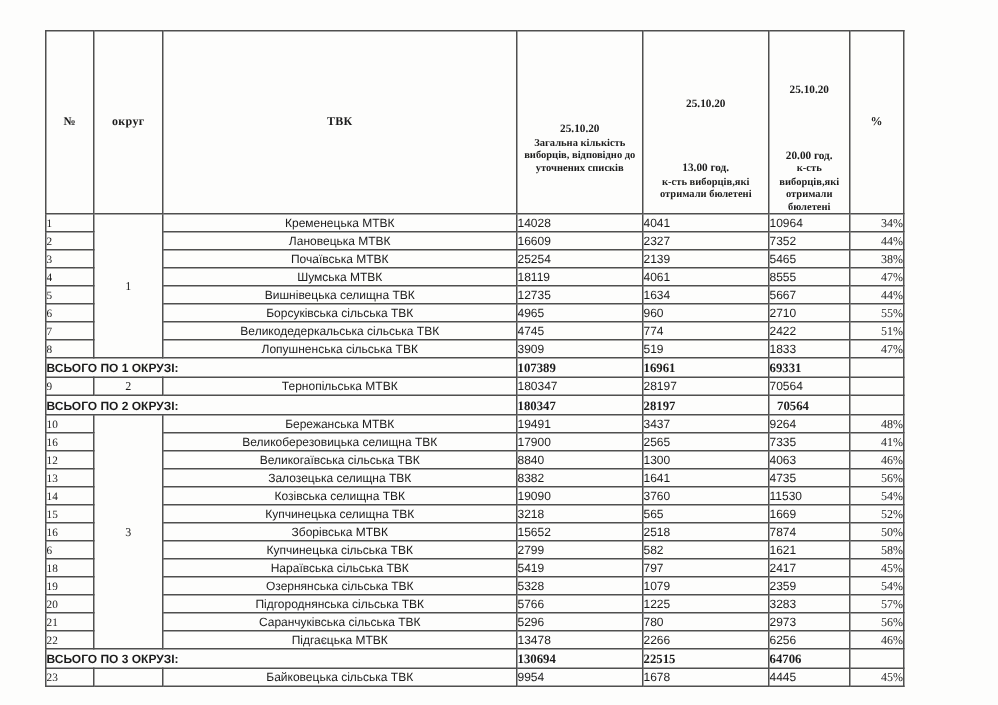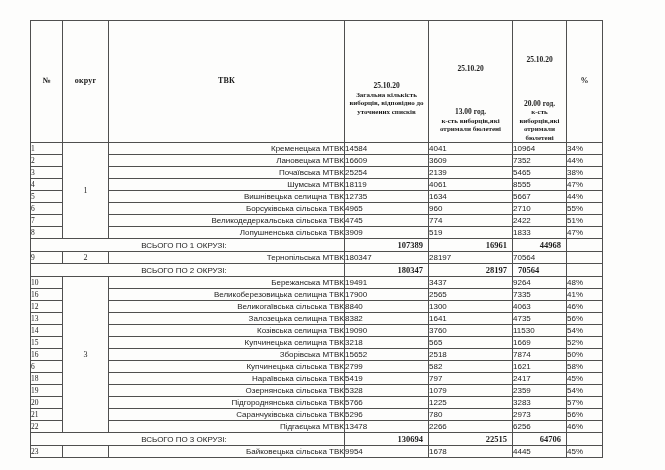--- a/index.html
+++ b/index.html
@@ -43,30 +43,30 @@
   }
   th.hdr .big{font-size:8px;letter-spacing:0.2px;}
   th.hdr .date{font-size:7.5px;margin-top:35px;}
   th.hdr .desc{font-size:7px;padding:0 2px;}
   
   tbody tr{height:12px;}
   tbody tr.total{height:13px;}
   td{white-space:nowrap;font-size:8px;line-height:9px;}
   td.no{font-family:"Liberation Serif",serif;font-size:7.5px;text-align:left;padding-left:6px;}
   td.okr{font-family:"Liberation Serif",serif;font-size:8px;text-align:center;}
-  td.tvk{font-family:"Liberation Sans",sans-serif;font-size:8px;text-align:right;padding-left:6px;}
+  td.tvk{font-family:"Liberation Sans",sans-serif;font-size:8px;text-align:center;padding-left:6px;}
   td.num{font-family:"Liberation Sans",sans-serif;font-size:8px;text-align:left;padding-left:5px;}
-  td.pct{font-family:Liberation Sans, sans-serif;font-size:8px;text-align:left;}
+  td.pct{font-family:Liberation Serif, serif;font-size:8px;text-align:right;}
   tr.total td.lbl{
-    font-family:"Liberation Sans",sans-serif;font-weight:normal;
-    font-size:8px;text-align:center;padding-right:7px;
+    font-family:"Liberation Sans",sans-serif;font-weight:bold;
+    font-size:8px;text-align:left;padding-right:7px;
   }
   tr.total td.tnum{
     font-family:"Liberation Serif",serif;font-weight:bold;
-    font-size:8.5px;text-align:right;padding-right:5px;
+    font-size:8.5px;text-align:left;padding-right:5px;
   }
   tr.total td.tnum.left{text-align:left;padding-left:5px;padding-right:0;}
   tr.total td.tpct{
     font-family:"Liberation Serif",serif;font-weight:bold;
     font-size:8.5px;text-align:center;padding-left:35px;
   }
 </style>
 </head>
 <body>
 
@@ -109,30 +109,30 @@
         <th class="hdr">
           <div class="big">%</div>
         </th>
       </tr>
     </thead>
     <tbody>
         <tr>
           <td class="no">1</td>
           <td class="okr" rowspan="8">1</td>
           <td class="tvk">Кременецька  МТВК</td>
-          <td class="num">14584</td>
+          <td class="num">14028</td>
           <td class="num">4041</td>
           <td class="num">10964</td>
           <td class="pct">34%</td>
         </tr>
         <tr>
           <td class="no">2</td>
           <td class="tvk">Лановецька  МТВК</td>
           <td class="num">16609</td>
-          <td class="num">3609</td>
+          <td class="num">2327</td>
           <td class="num">7352</td>
           <td class="pct">44%</td>
         </tr>
         <tr>
           <td class="no">3</td>
           <td class="tvk">Почаївська  МТВК</td>
           <td class="num">25254</td>
           <td class="num">2139</td>
           <td class="num">5465</td>
           <td class="pct">38%</td>
@@ -174,21 +174,21 @@
           <td class="tvk">Лопушненська  сільська ТВК</td>
           <td class="num">3909</td>
           <td class="num">519</td>
           <td class="num">1833</td>
           <td class="pct">47%</td>
         </tr>
         <tr class="total">
           <td class="lbl" colspan="3">ВСЬОГО ПО 1 ОКРУЗІ:</td>
           <td class="tnum">107389</td>
           <td class="tnum">16961</td>
-          <td class="tnum">44968</td>
+          <td class="tnum">69331</td>
           <td class="tpct">42%</td>
         </tr>
         <tr>
           <td class="no">9</td>
           <td class="okr" rowspan="1">2</td>
           <td class="tvk">Тернопільська  МТВК</td>
           <td class="num">180347</td>
           <td class="num">28197</td>
           <td class="num">70564</td>
           <td class="pct"></td>

